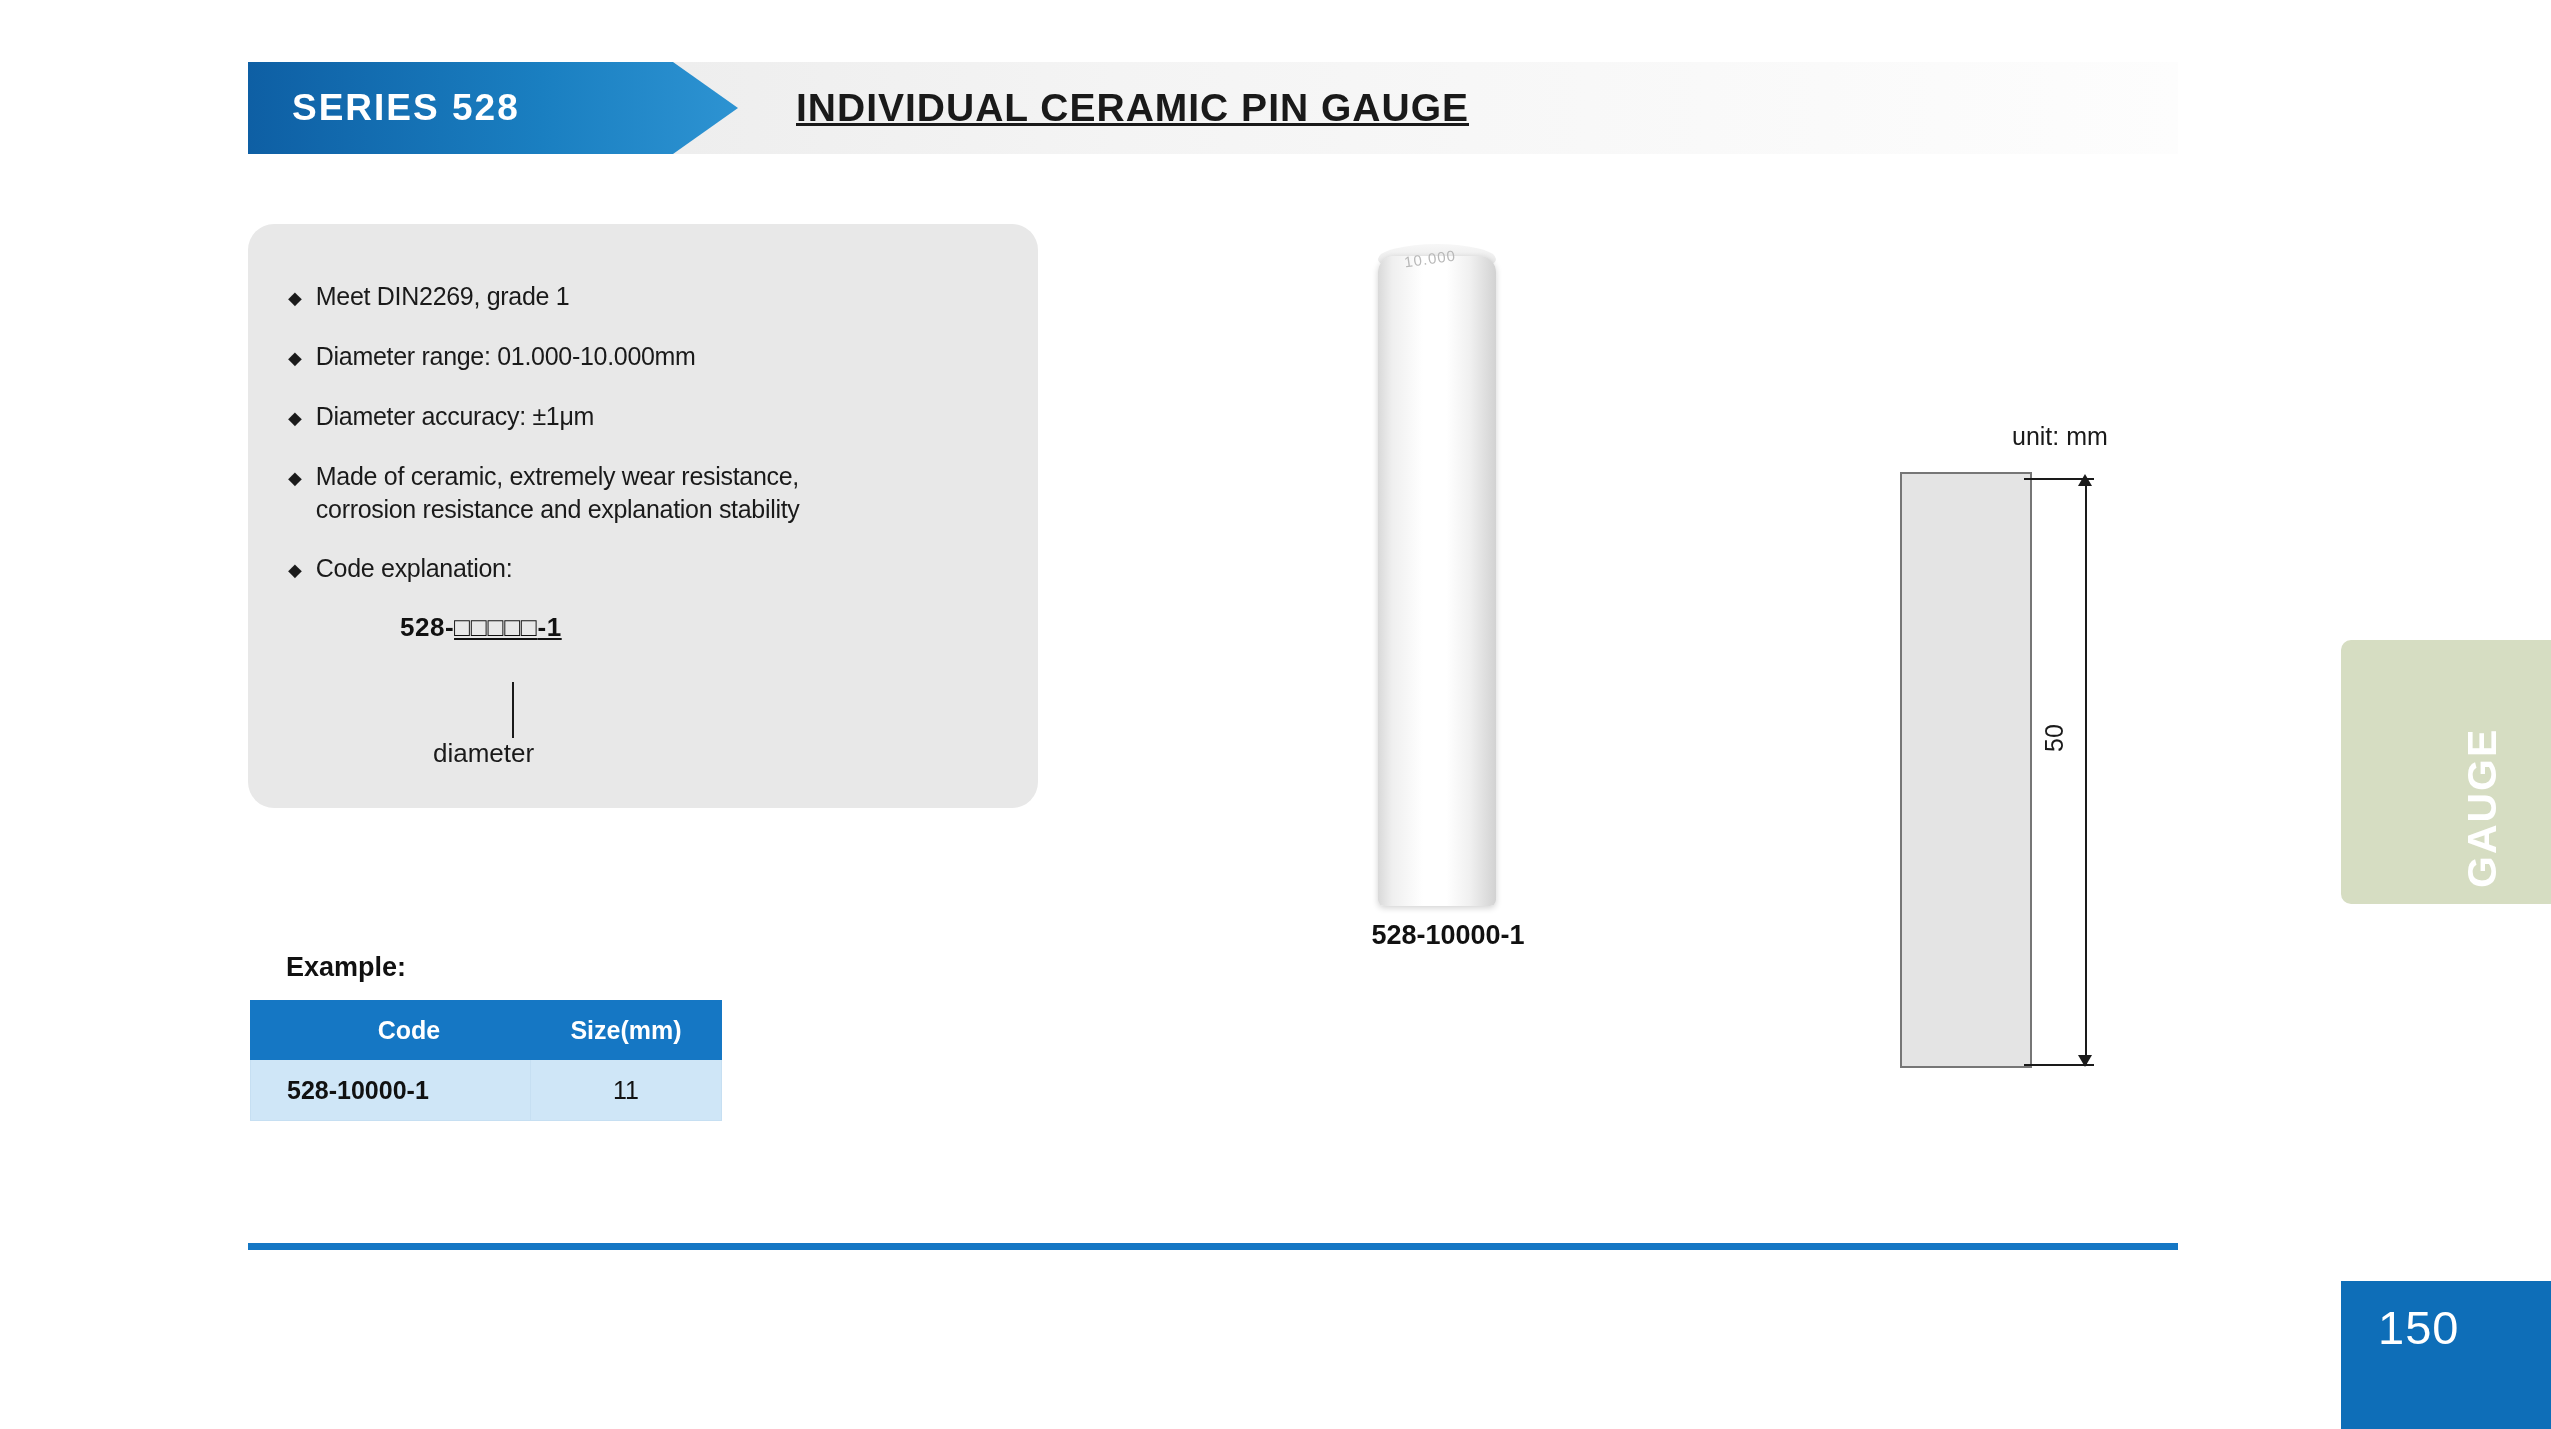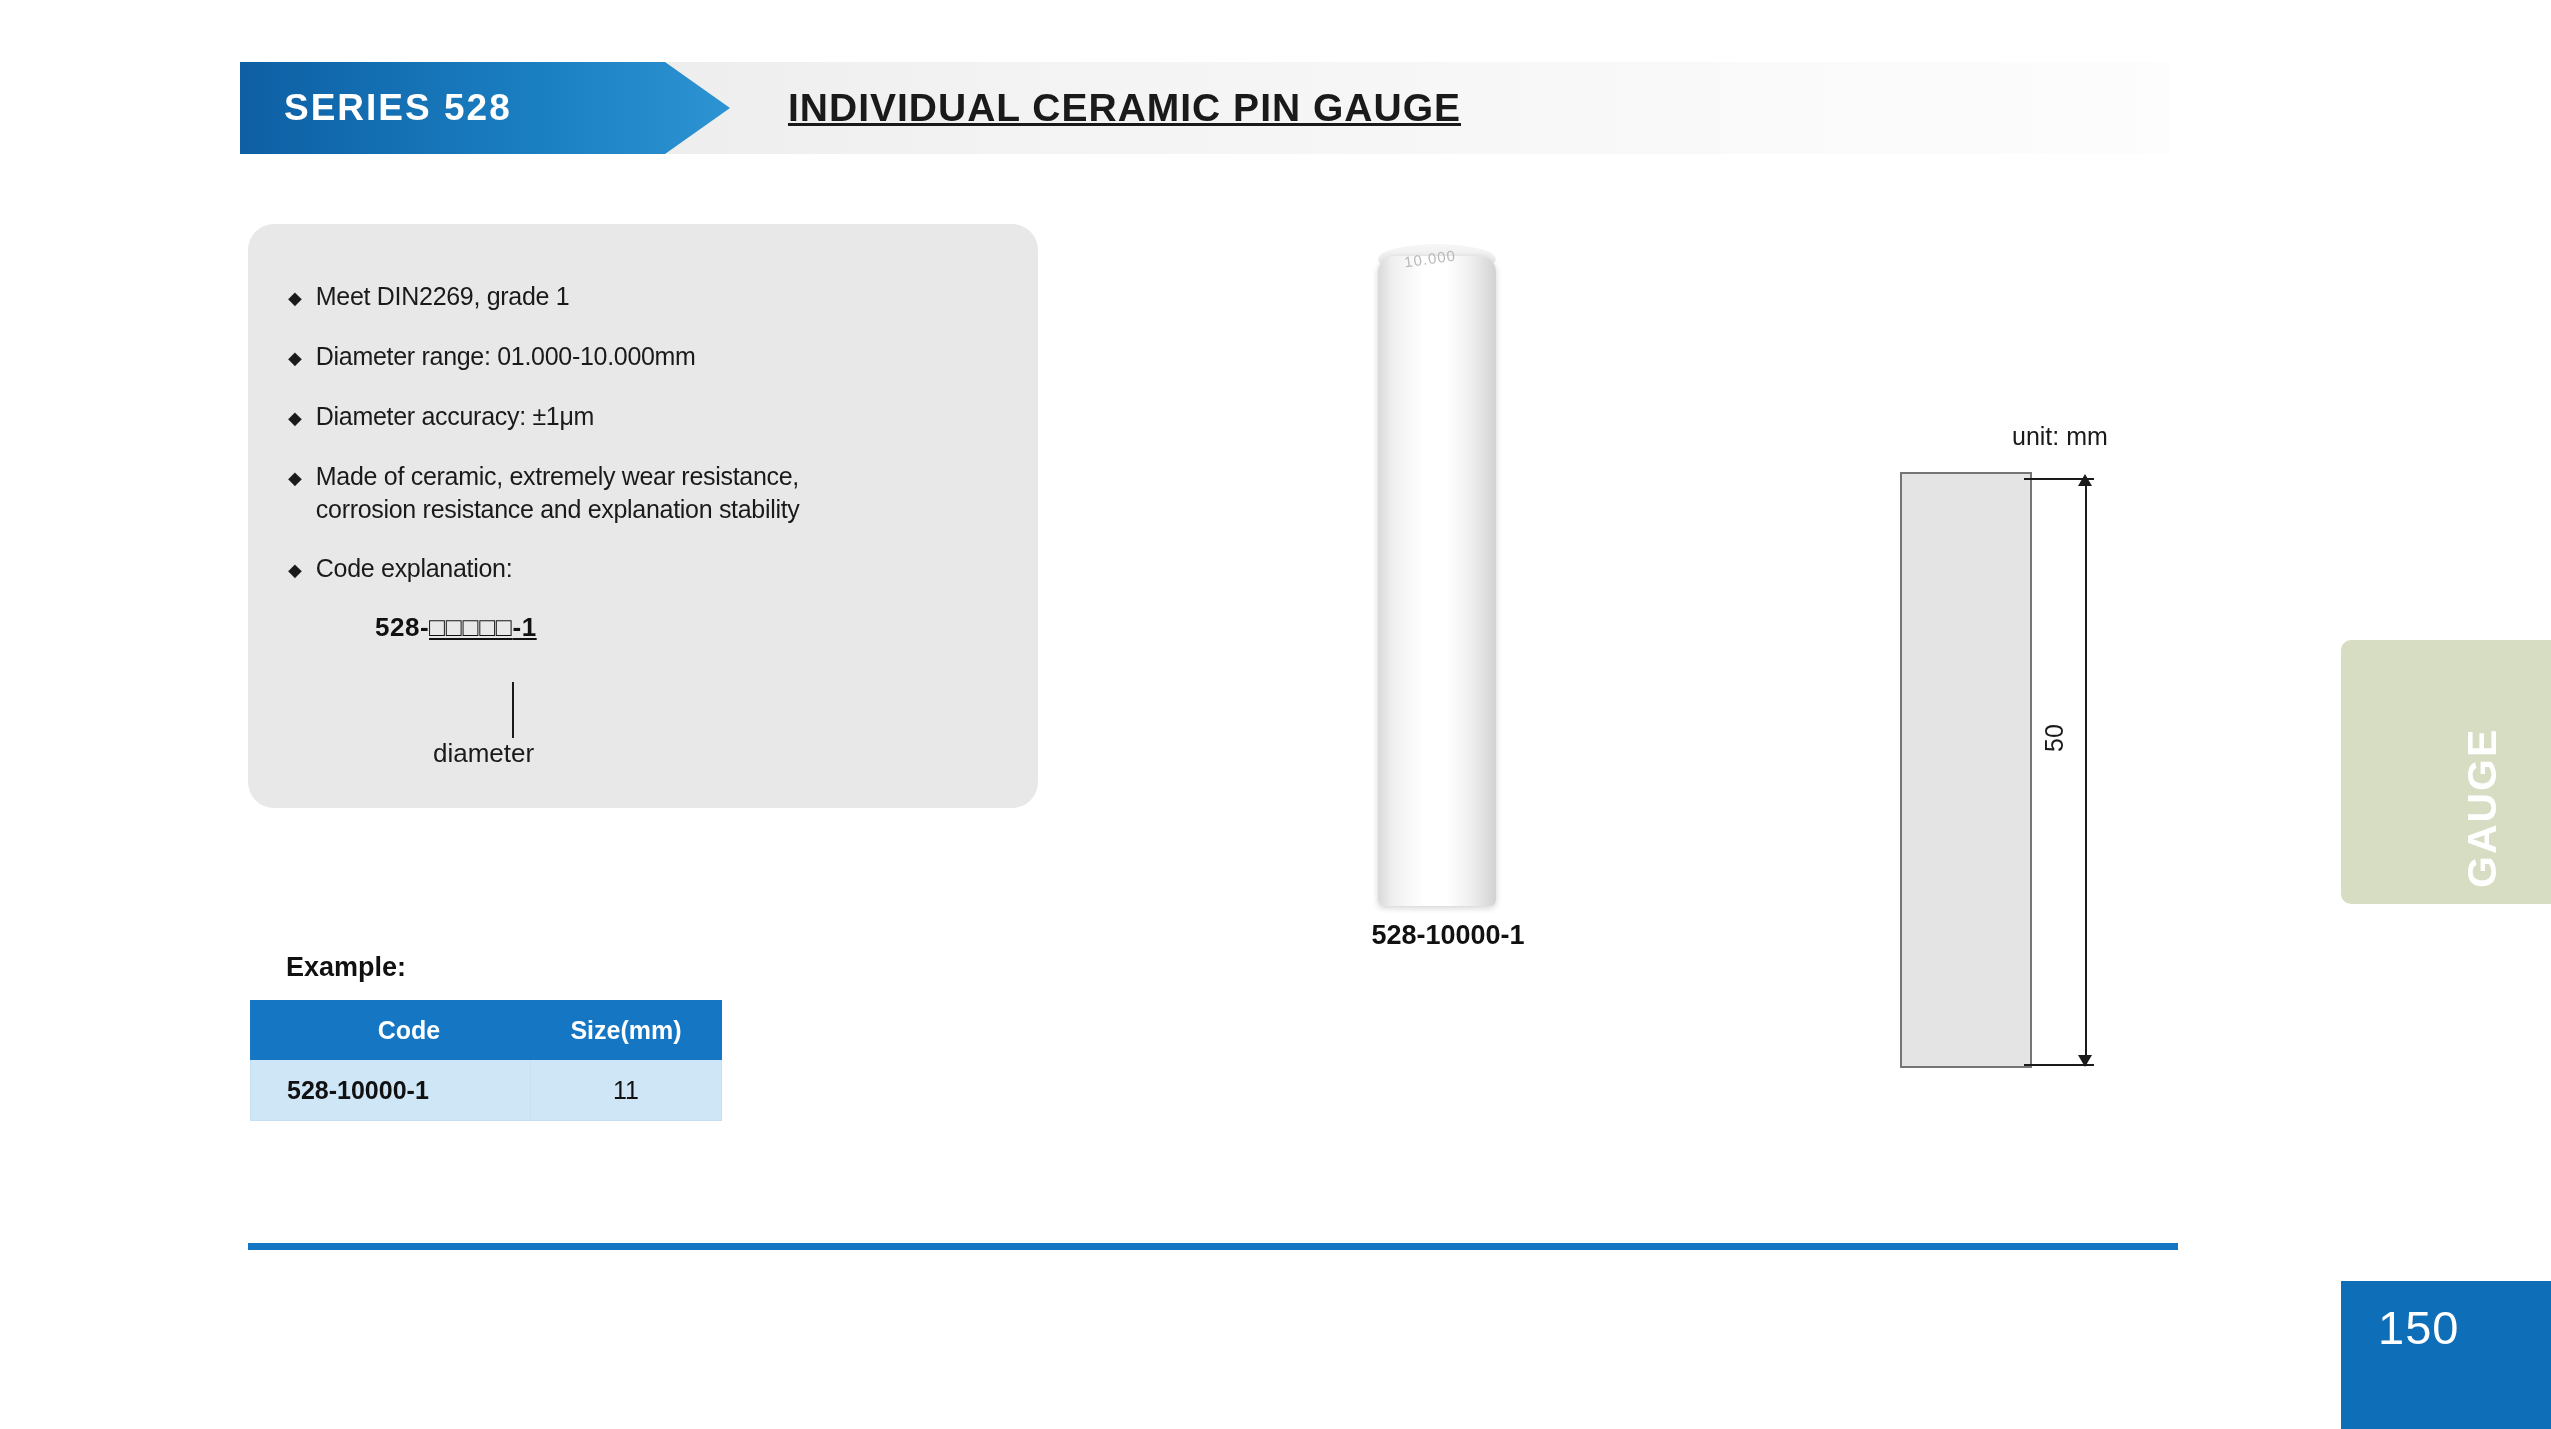--- a/index.html
+++ b/index.html
@@ -11,21 +11,21 @@
     width: 2551px;
     height: 1429px;
     position: relative;
     font-family: "Liberation Sans", sans-serif;
     overflow: hidden;
   }
 
   
   .header {
     position: absolute;
-    left: 240px;
+    left: 248px;
     top: 62px;
     width: 1930px;
     height: 92px;
   }
   .header-gradient {
     position: absolute;
     left: 0;
     top: 0;
     width: 100%;
     height: 100%;
@@ -89,21 +89,21 @@
     flex: 0 0 auto;
   }
   .feature-text {
     color: #1a1a1a;
     font-size: 25px;
     line-height: 33px;
     letter-spacing: -0.3px;
     max-width: 680px;
   }
   .code-explain {
-    margin-left: 87px;
+    margin-left: 112px;
     margin-top: 6px;
     font-size: 26px;
     font-weight: bold;
     color: #111;
     letter-spacing: 0.5px;
   }
   .code-explain .boxes {
     letter-spacing: 1px;
   }
   .code-explain .underlined {

